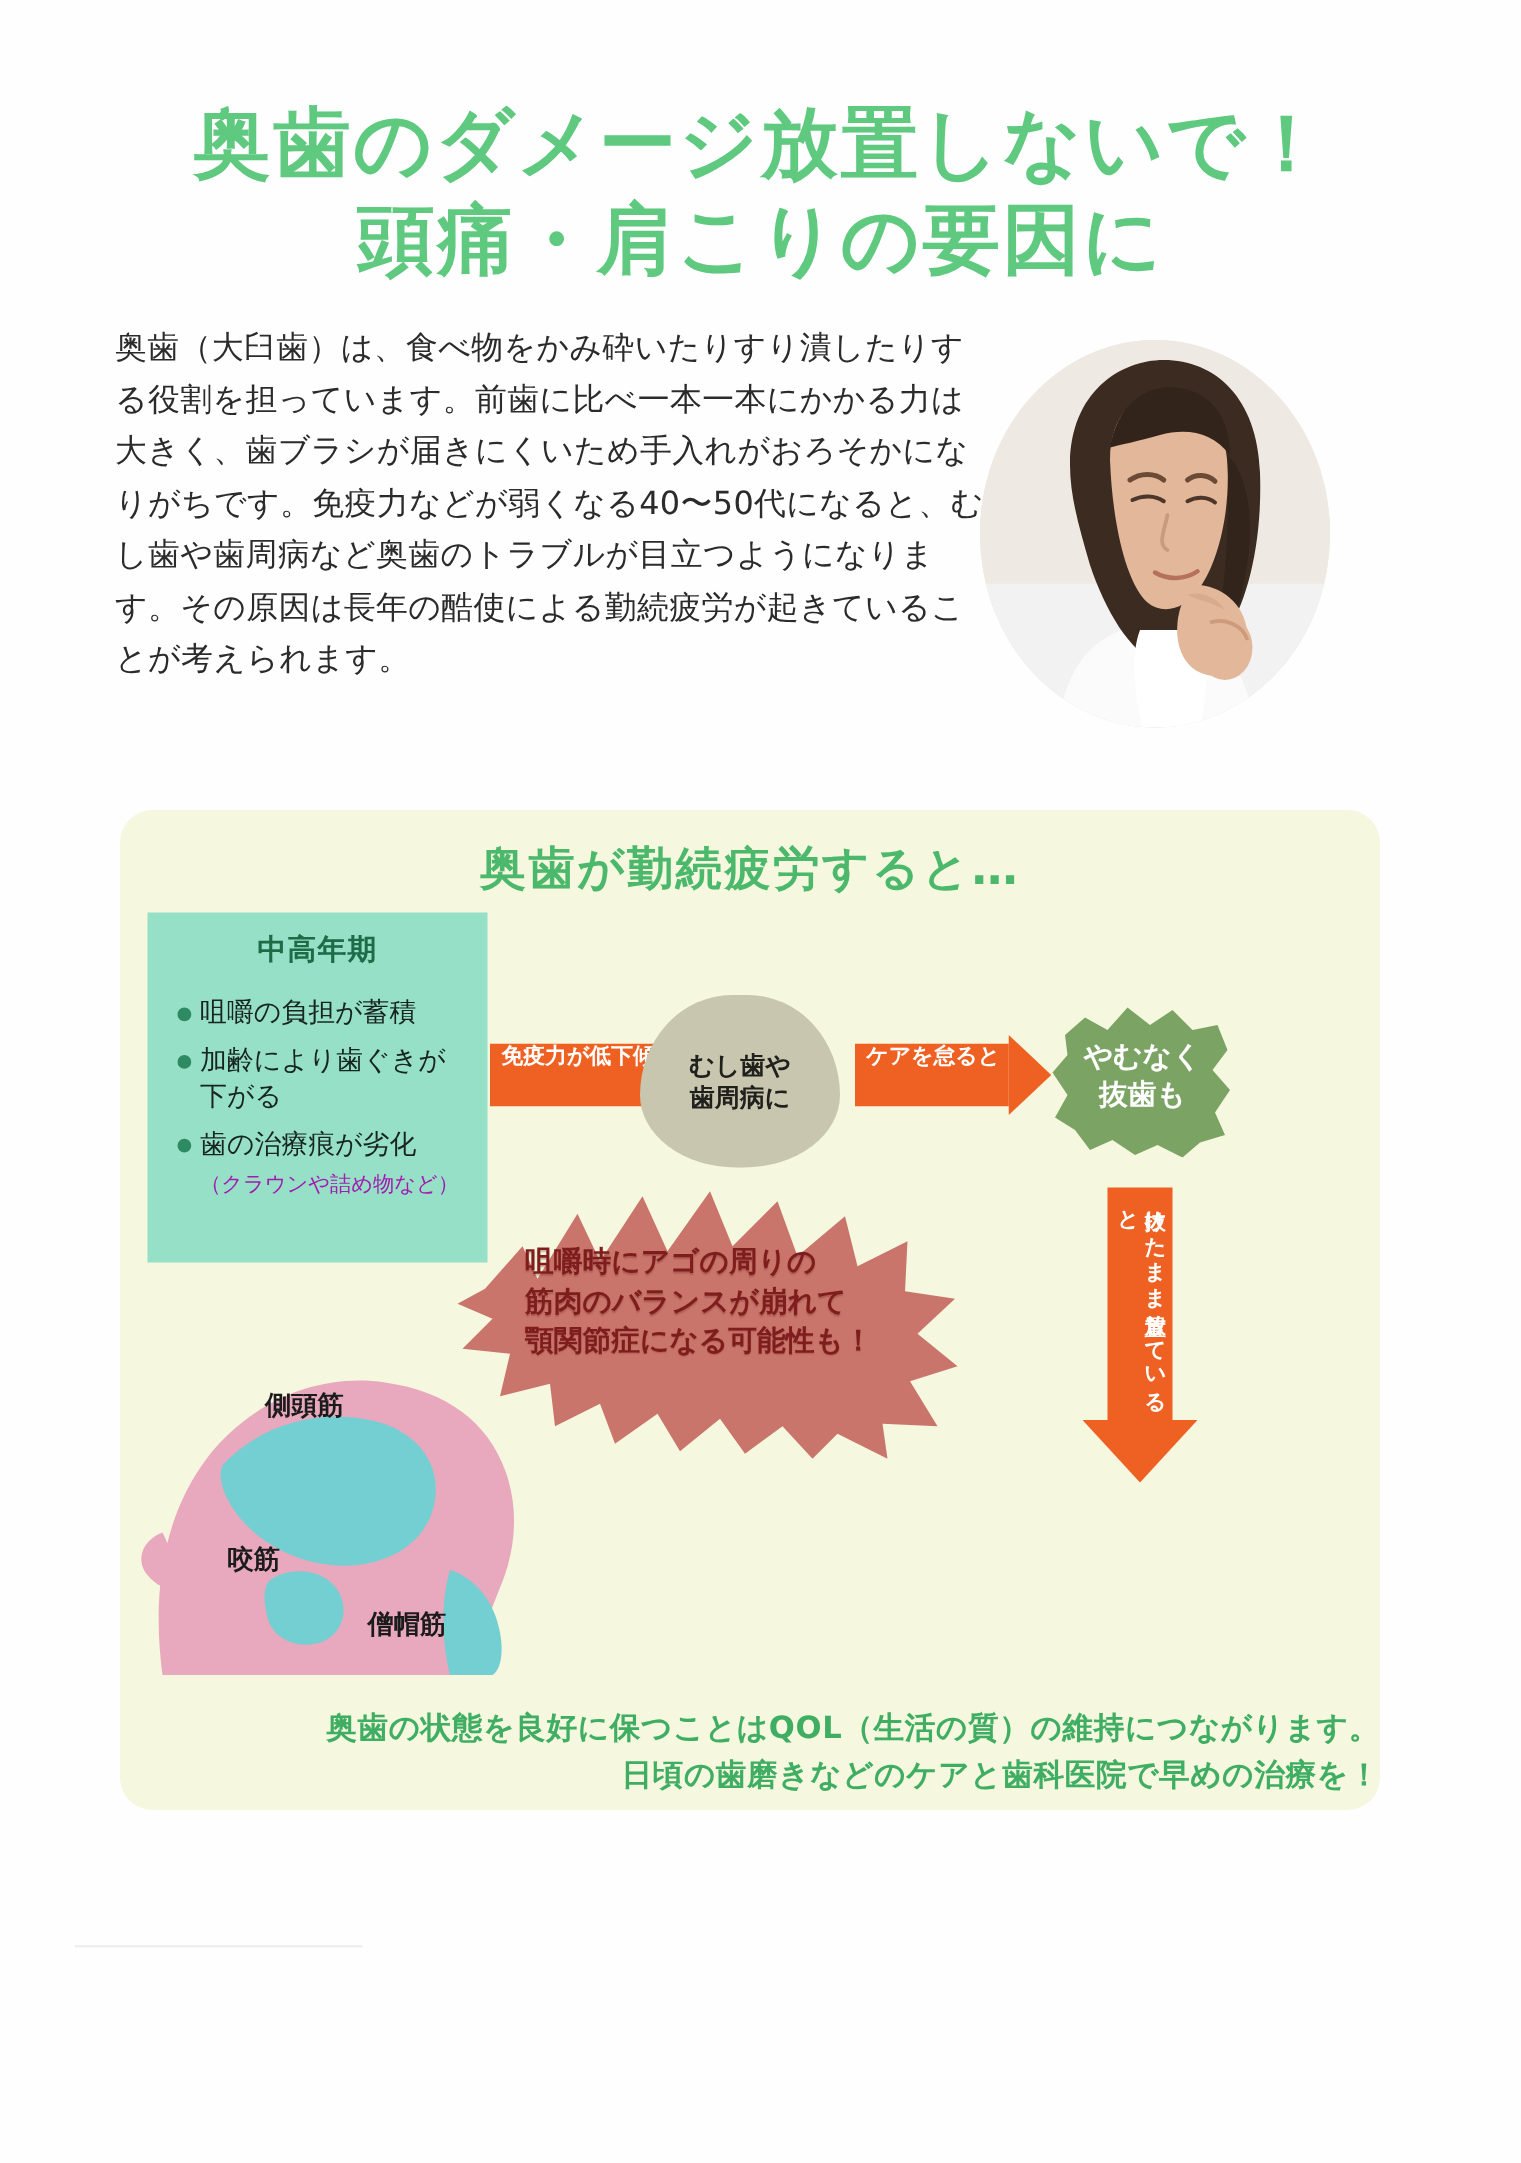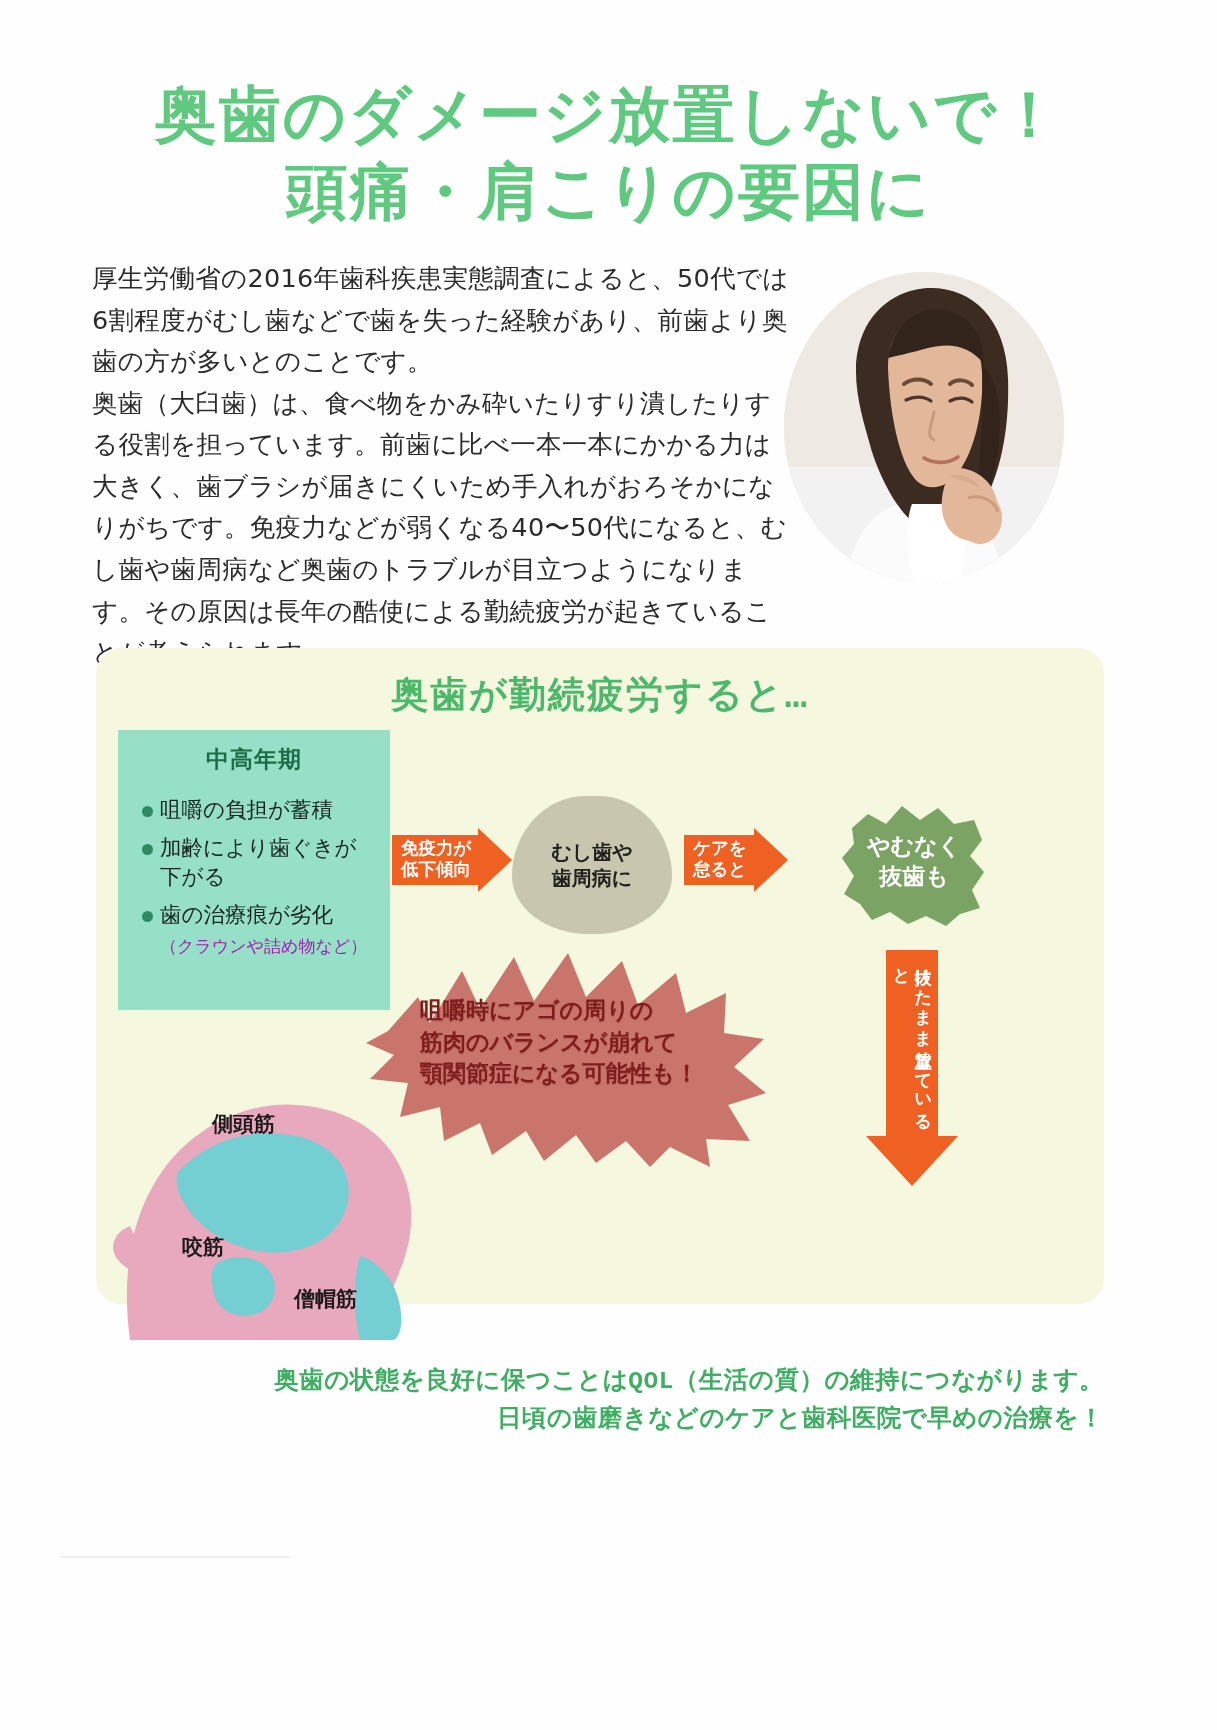--- a/index.html
+++ b/index.html
@@ -26,22 +26,22 @@
 
   
   .photo {
     position: absolute; left: 784px; top: 272px; width: 280px; height: 310px;
     border-radius: 50%; overflow: hidden; background: #e9e2dc;
   }
   .photo svg { display: block; width: 100%; height: 100%; }
 
   
   .panel {
-    position: absolute; left: 96px; top: 648px; width: 1008px; height: 656px;
-    background: #f5f7df; border-radius: 26px; font-family: Liberation Mono, monospace;
+    position: absolute; left: 96px; top: 648px; width: 1008px; height: 800px;
+    background: #f5f7df; border-radius: 26px;
   }
   .panel-title {
     position: absolute; left: 0; top: 22px; width: 1008px; text-align: center;
     color: #4bb86b; font-size: 37px; font-weight: 700; letter-spacing: 2px;
   }
 
   
   .teal-box {
     position: absolute; left: 22px; top: 82px; width: 272px; height: 280px;
     background: #95e0c6; padding: 14px 12px 0 12px;
@@ -57,22 +57,22 @@
   }
   .teal-li-text { color: #17241f; font-size: 21.5px; line-height: 1.32; }
   .teal-sub { color: #a21caf; font-size: 17px; padding-left: 30px; margin-top: -4px; line-height: 1.3; }
 
   
   .arrow-r {
     position: absolute; height: 64px;
     display: flex; align-items: center;
   }
   .arrow-r .body {
-    background: #ef6122; height: 50px; display: flex; flex-direction: column;
-    justify-content: center; padding: 0 7px 0 9px;
+    background: #ef6122; height: 50px; display: flex; 
+    justify-content: flex-start; padding: 0 7px 0 9px;
   }
   .arrow-r .body span {
     color: #fff; font-size: 17.5px; font-weight: 700; line-height: 1.2; white-space: nowrap;
   }
   .arrow-r .head {
     width: 0; height: 0; border-top: 32px solid transparent;
     border-bottom: 32px solid transparent; border-left: 34px solid #ef6122;
   }
 
   .blob-gray {
@@ -132,21 +132,20 @@
 <body>
 
 <div class="page">
 
   <div class="title-block">
     <div class="title-line1">奥歯のダメージ放置しないで！</div>
     <div class="title-line2">頭痛・肩こりの要因に</div>
   </div>
 
   <div class="lead">
-    <p>厚生労働省の2016年歯科疾患実態調査によると、50代では6割程度がむし歯などで歯を失った経験があり、前歯より奥歯の方が多いとのことです。</p>
     <p>奥歯（大臼歯）は、食べ物をかみ砕いたりすり潰したりする役割を担っています。前歯に比べ一本一本にかかる力は大きく、歯ブラシが届きにくいため手入れがおろそかになりがちです。免疫力などが弱くなる40〜50代になると、むし歯や歯周病など奥歯のトラブルが目立つようになります。その原因は長年の酷使による勤続疲労が起きていることが考えられます。</p>
   </div>
 
   <div class="photo">
     <svg viewBox="0 0 280 310" preserveAspectRatio="xMidYMid slice">
       <rect width="280" height="310" fill="#efe9e3"></rect>
       <rect x="0" y="195" width="280" height="115" fill="#f2f2f2"></rect>
       <path d="M62 310 C70 248 104 228 140 228 C176 228 212 248 220 310 Z" fill="#fbfbfb"></path>
       <path d="M72 100 C72 42 112 16 147 16 C188 16 222 46 224 106 C226 162 214 210 196 236 C180 258 158 264 142 258 C120 250 100 216 88 180 C80 152 72 126 72 100 Z" fill="#3b2b21"></path>
       <path d="M104 96 C104 58 126 42 150 42 C176 42 196 62 198 100 C200 140 190 178 176 198 C164 216 146 220 134 210 C118 196 106 150 104 96 Z" fill="#e3b79a"></path>

